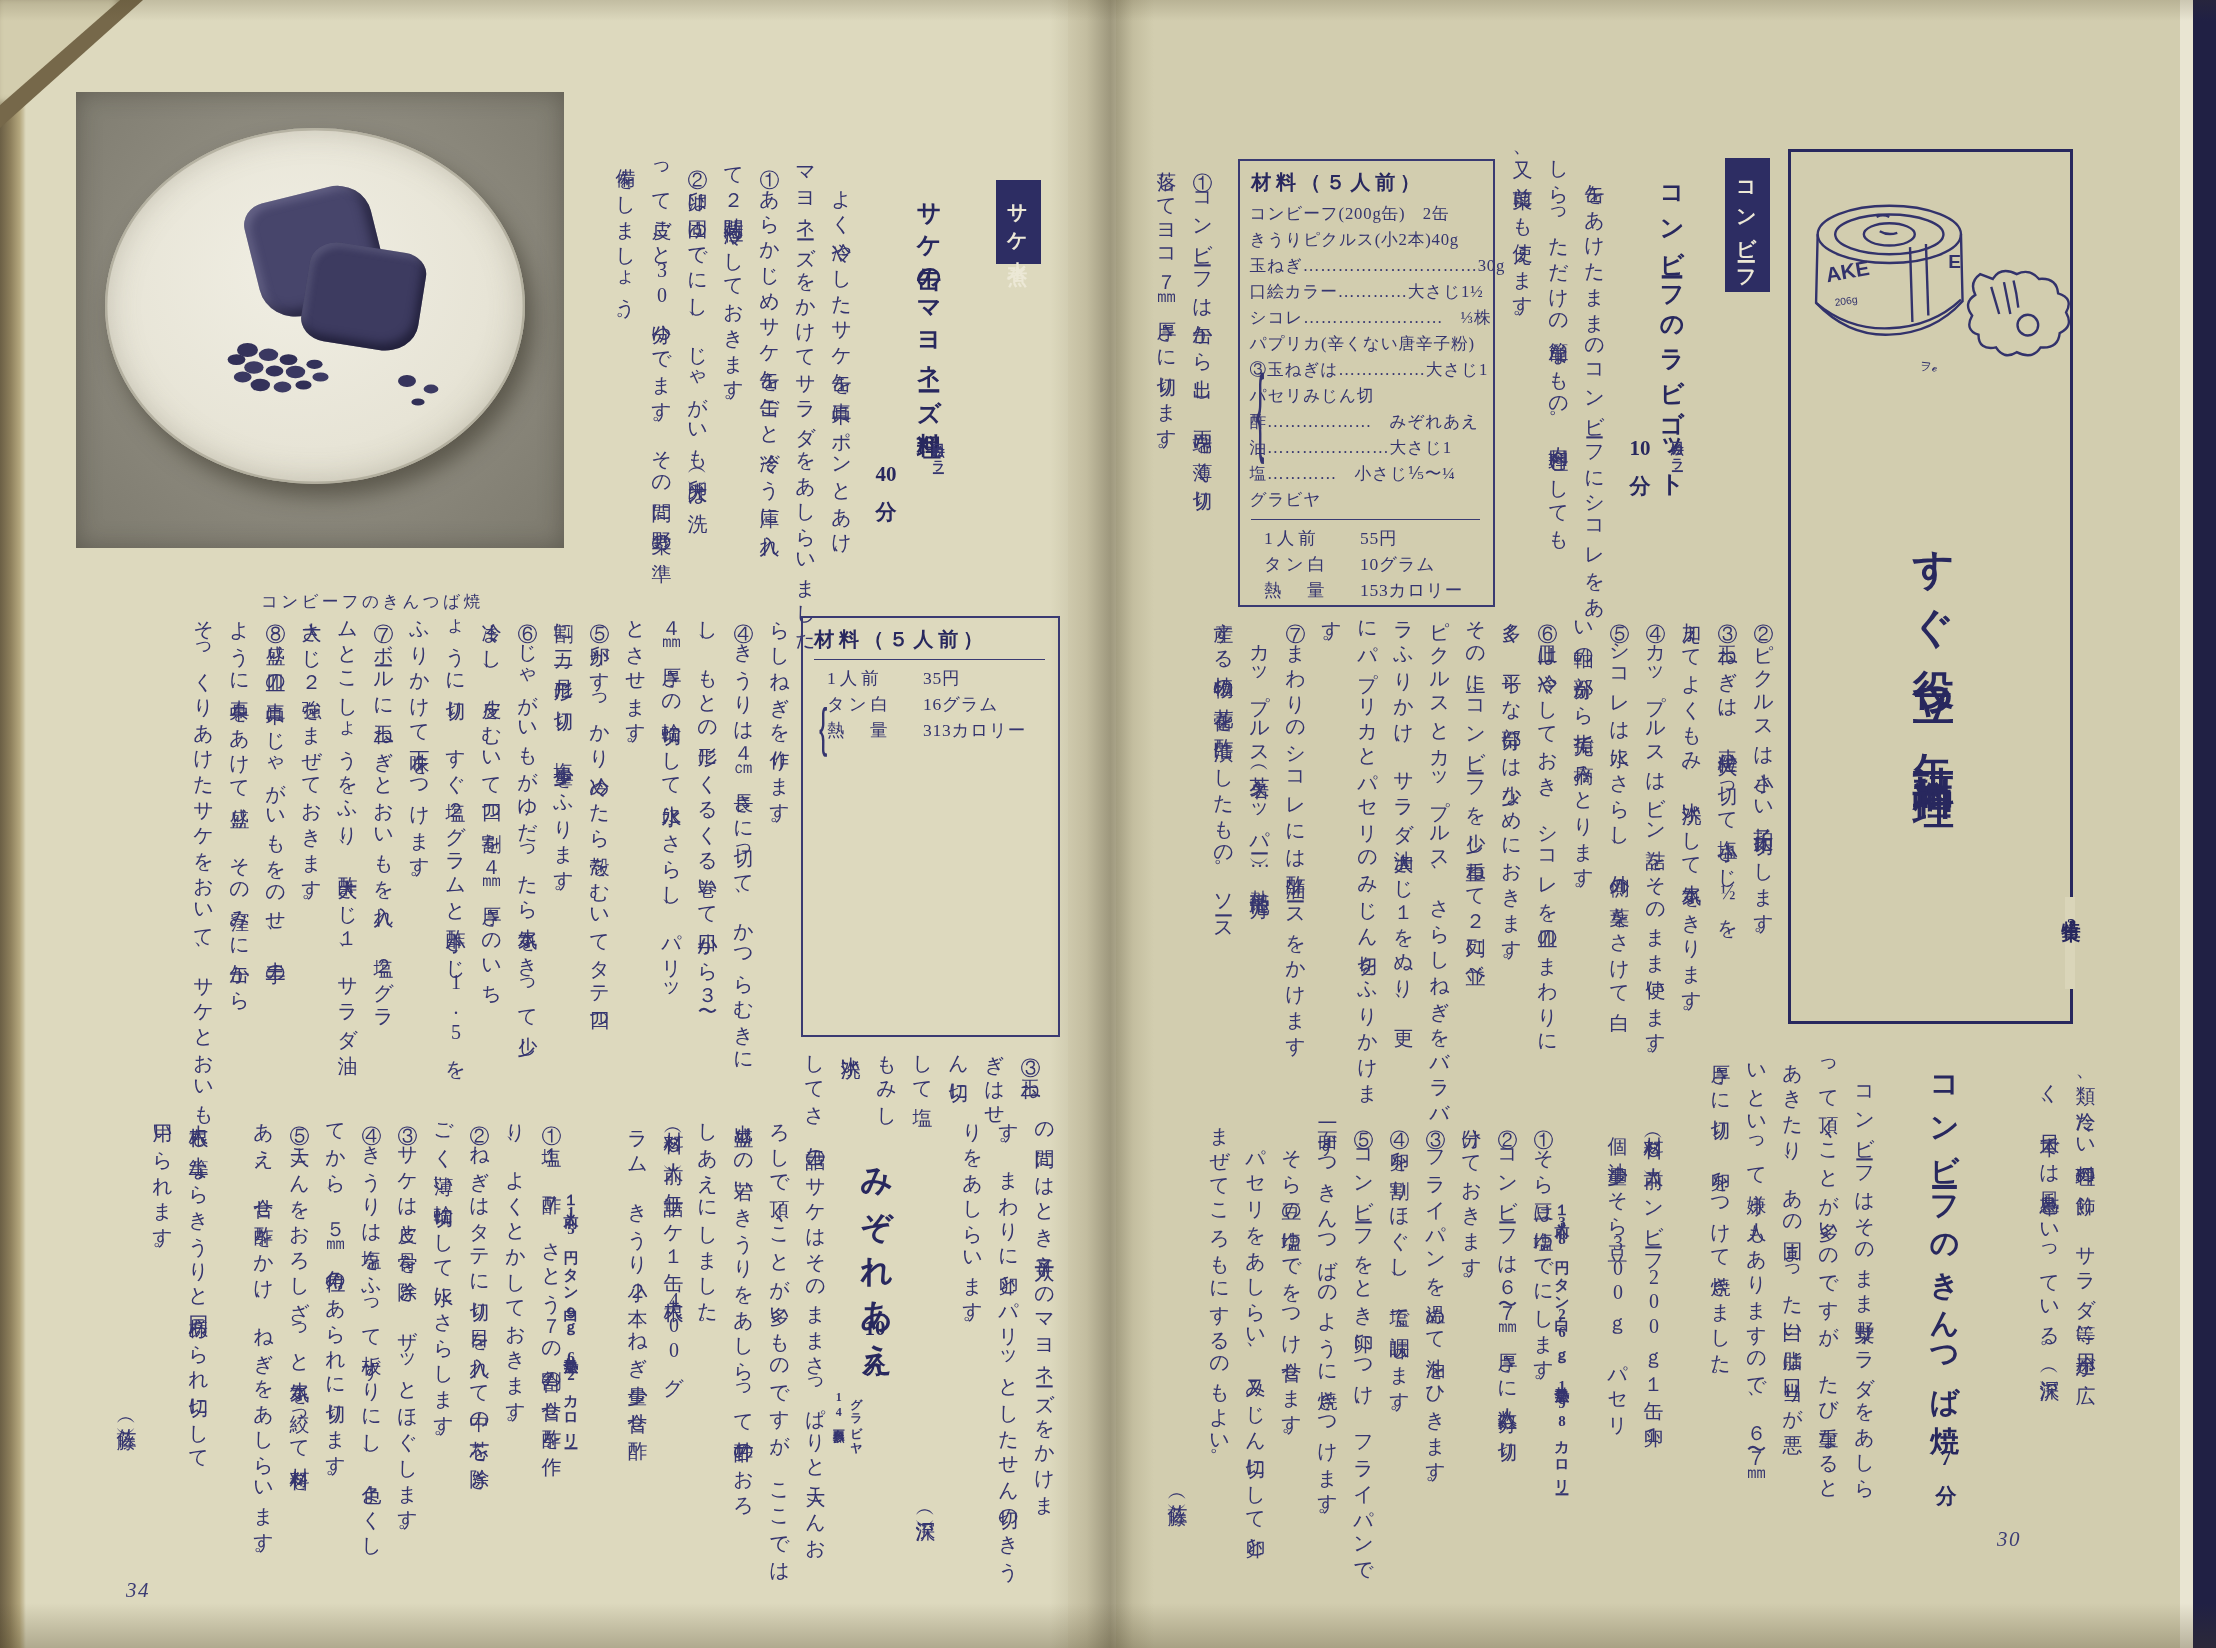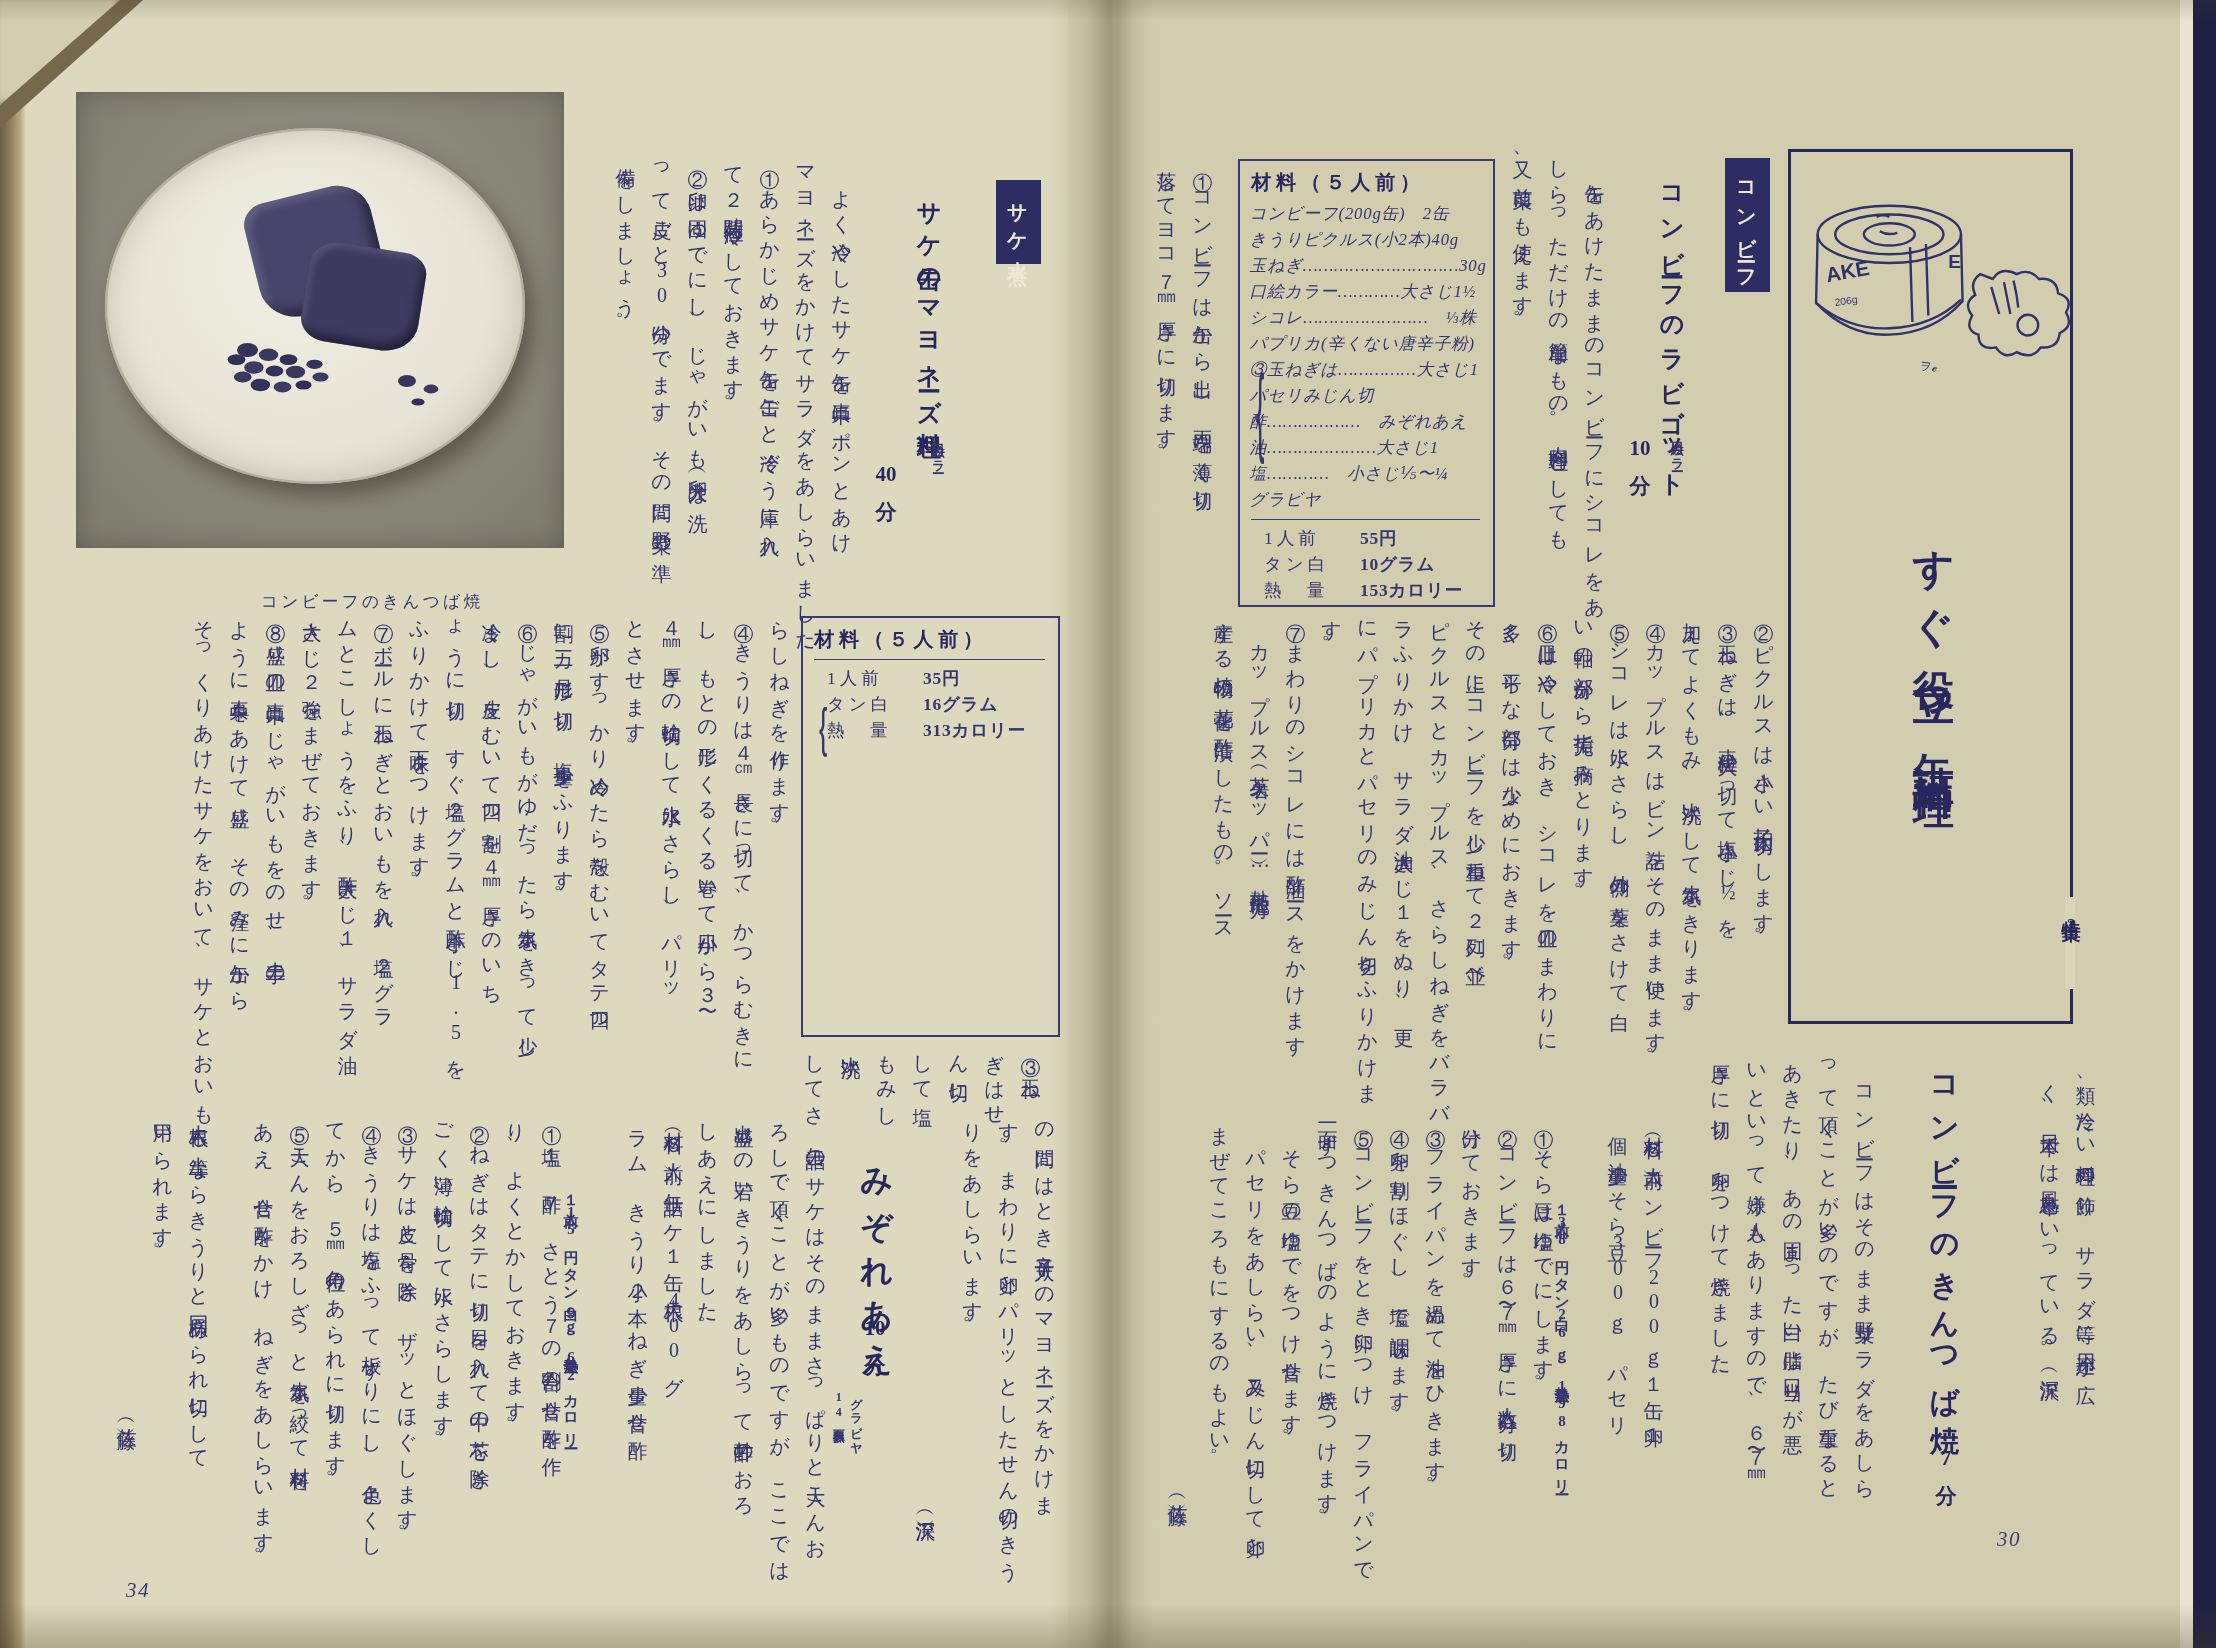--- a/index.html
+++ b/index.html
@@ -62,25 +62,25 @@
   .caption{position:absolute;font-size:16.7px;letter-spacing:3.2px;color:var(--ink);}
 
   
   #title-box{position:absolute;left:1788px;top:149px;width:285px;height:875px;
     border:3.2px solid var(--ink-dark);box-sizing:border-box;}
   #border-patch{position:absolute;left:2065px;top:897px;width:9.6px;height:92px;background:var(--paper);}
 
   .matbox{position:absolute;border:2.4px solid var(--rule);box-sizing:border-box;
     padding:4.8px 8px 6.4px 9.6px;}
   .mhead{font-size:20px;font-weight:bold;letter-spacing:4.8px;margin:3.2px 0 4.8px 1.6px;color:var(--ink-dark);}
-  .mrow{font-size:16.7px;line-height:26px;letter-spacing:0.8px;white-space:nowrap;color:var(--ink);font-style:italic;}
+  .mrow{font-size:16.7px;line-height:26px;letter-spacing:0.8px;white-space:nowrap;color:var(--ink);}
   .msep{border-top:1.6px solid var(--rule);margin:6.4px 4.8px 4.8px 1.6px;}
   .nrow{display:flex;font-size:17.5px;line-height:26px;}
   .nlbl{width:96px;letter-spacing:4px;margin-left:14.3px;}
-  .nval{font-weight:bold;letter-spacing:0.8px;}
+  .nval{font-weight:normal;letter-spacing:0.8px;}
   .brace{position:absolute;font-size:32px;color:var(--ink);transform-origin:center;}
 
   
   #photo{position:absolute;left:76px;top:92px;width:488px;height:456px;
     background:radial-gradient(ellipse at 50% 45%, #97948a 0%, #8b887c 55%, #7d7a6e 100%);
     box-shadow:inset 0 0 24px rgba(40,38,30,.35);}
   #plate{position:absolute;left:6%;top:8%;width:86%;height:78%;border-radius:50%;
     background:radial-gradient(ellipse at 45% 40%, #f0eee3 0%, #e7e4d6 60%, #d8d5c4 100%);
     box-shadow:8px 12.8px 21px rgba(45,42,30,.5), inset 0 0 0 2.4px rgba(150,146,128,.5), inset 0 0 32px rgba(120,116,98,.35);}
   #meat1{position:absolute;left:36%;top:22%;width:26%;height:26%;

